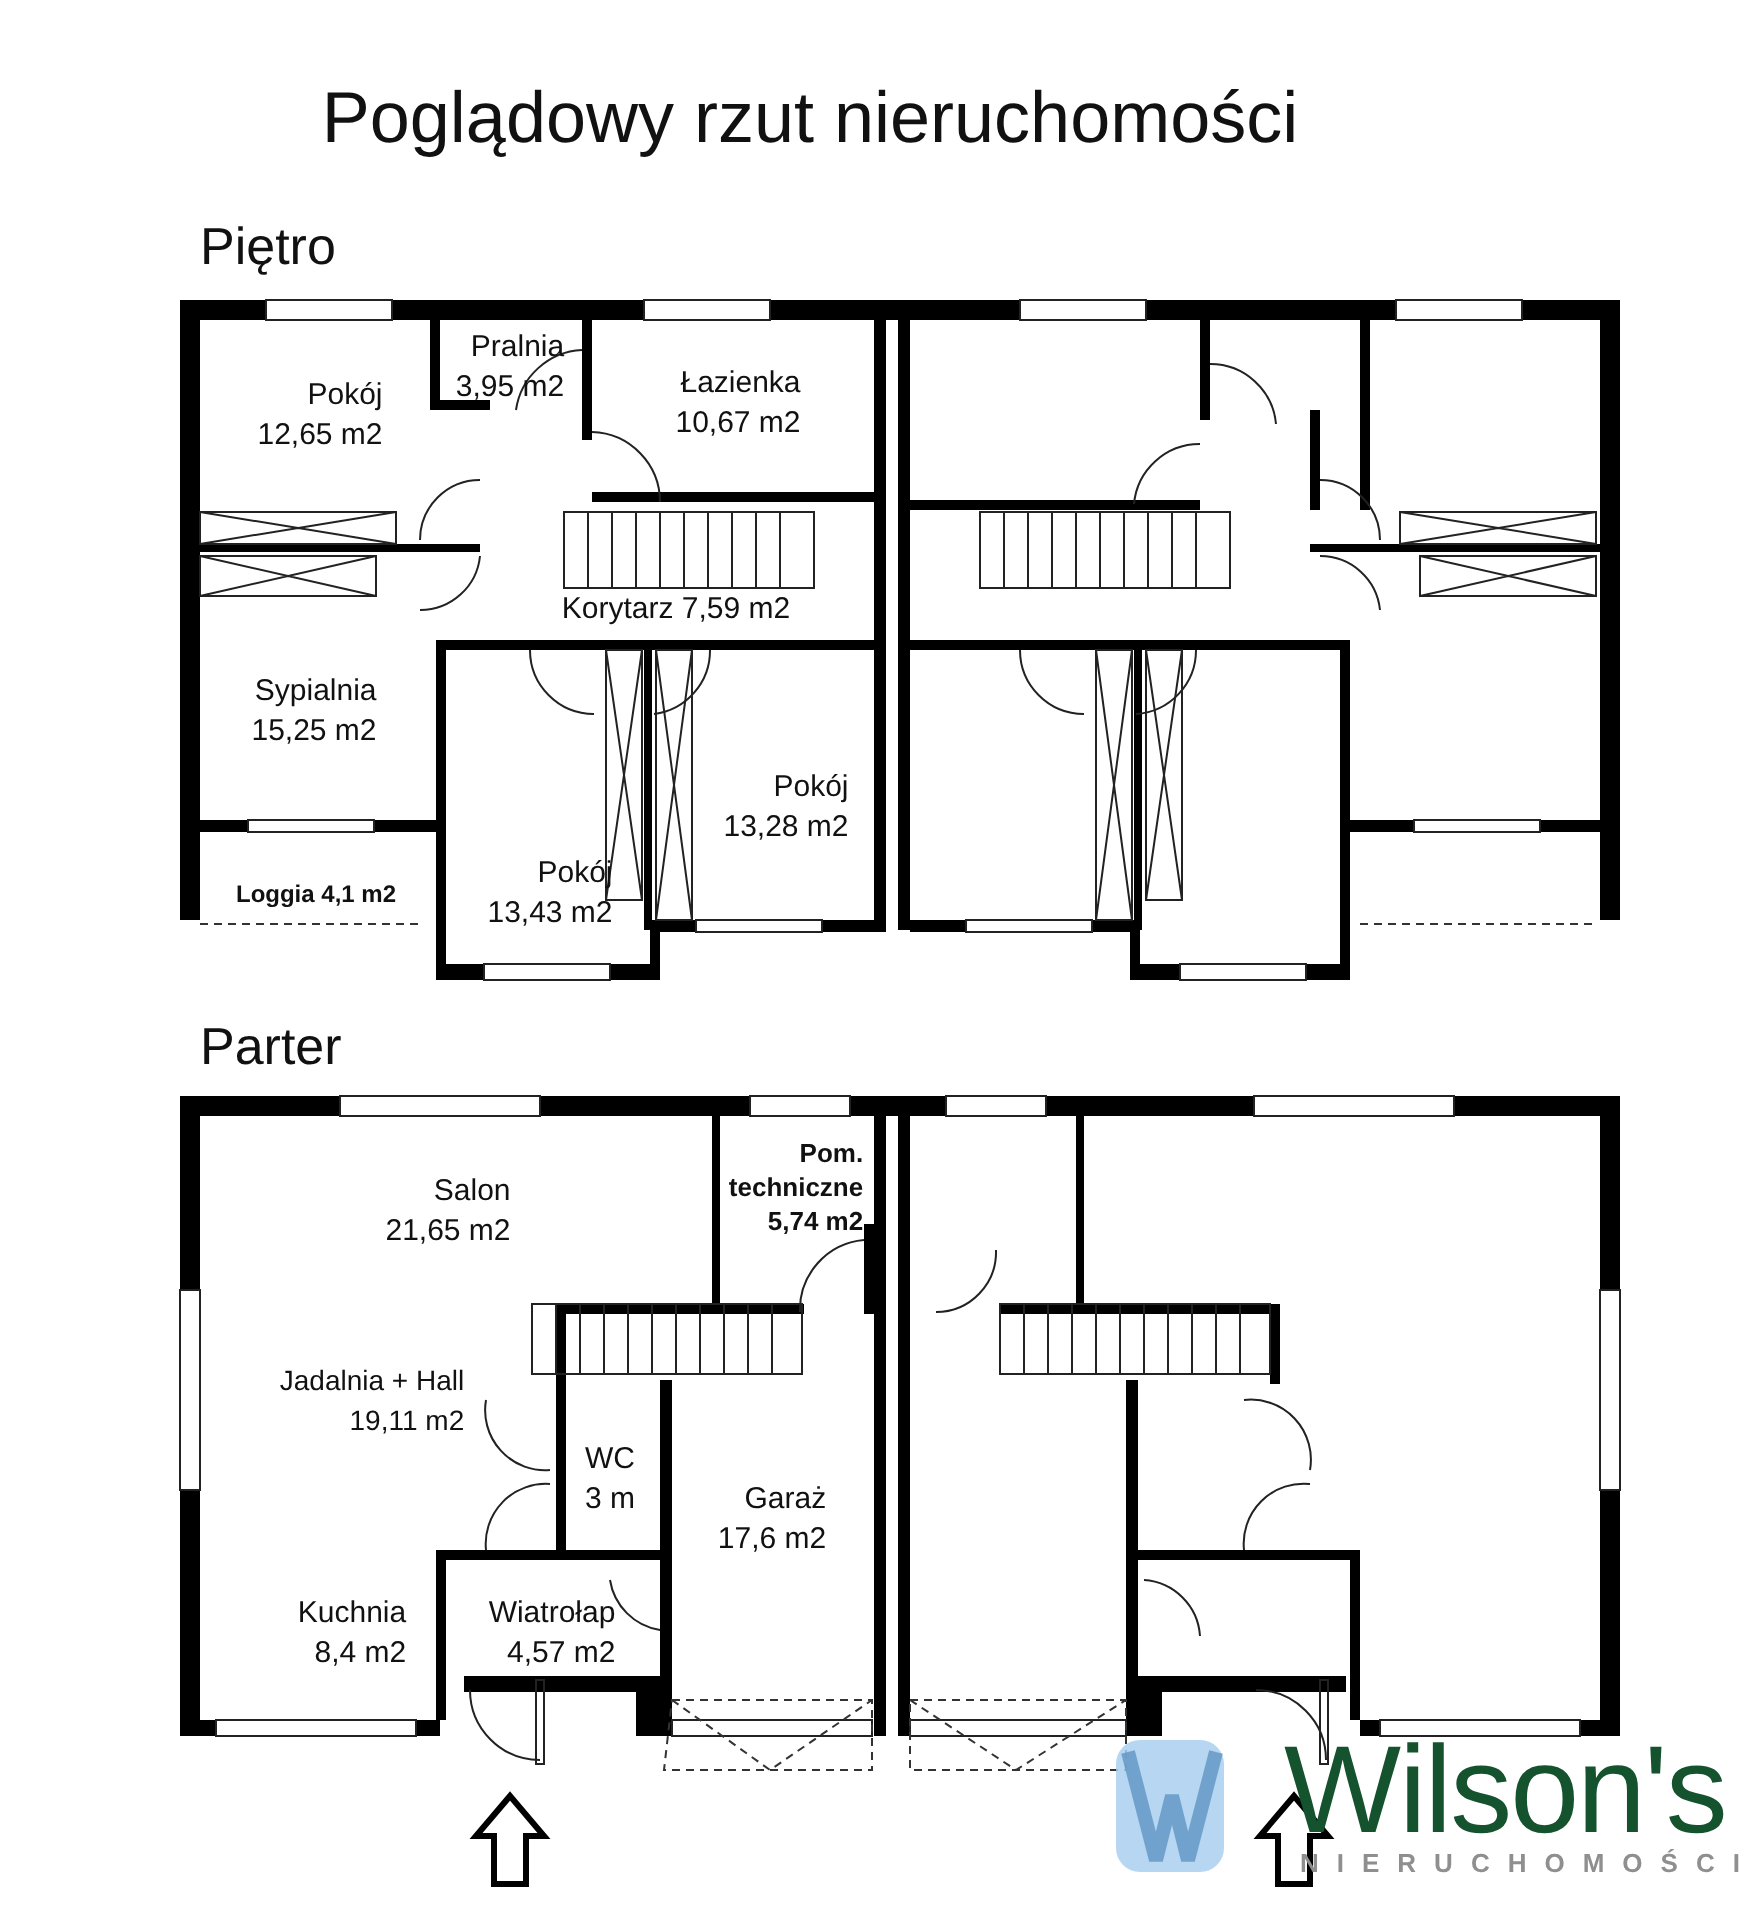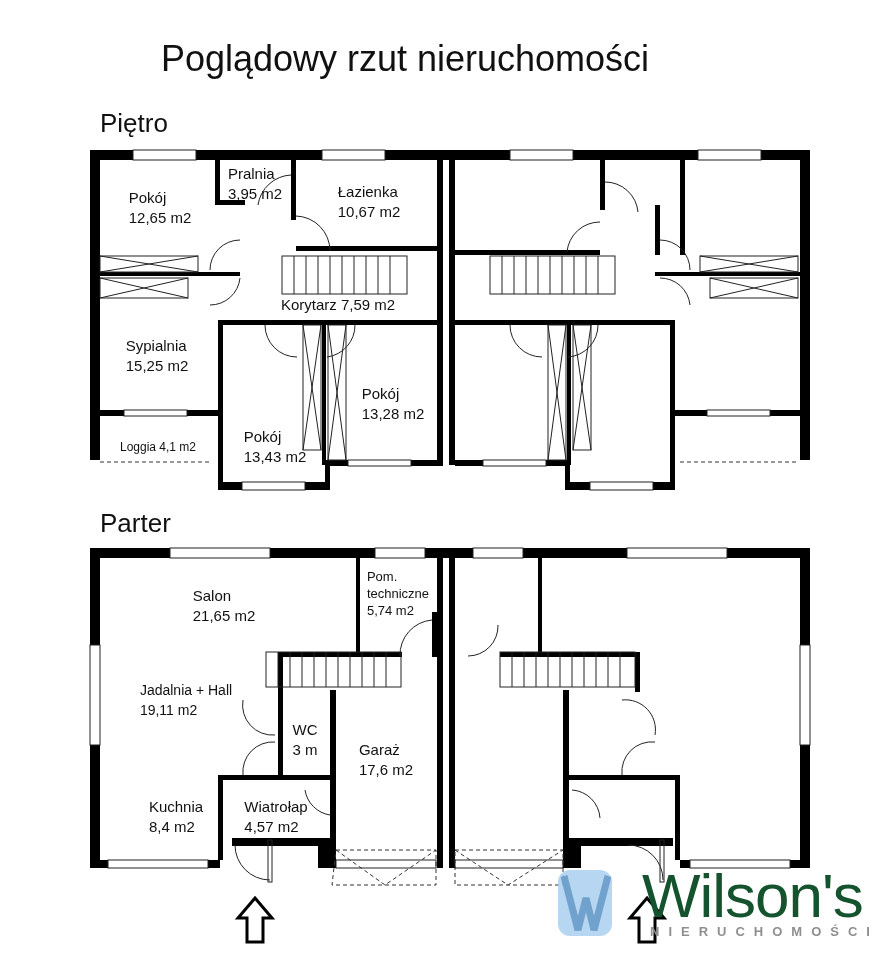--- a/index.html
+++ b/index.html
@@ -4,22 +4,22 @@
 <style>
   html,body{margin:0;padding:0;background:#fff;}
   body{width:881px;height:960px;position:relative;overflow:hidden;font-family:"Liberation Sans","DejaVu Sans",sans-serif;color:#111;}
   .title{position:absolute;left:0;width:810px;top:38px;text-align:center;font-size:36px;}
   .section{position:absolute;left:100px;font-size:26px;}
   svg{position:absolute;left:0;top:0;}
   .wall{fill:#000;}
   .win{fill:#fff;stroke:#222;stroke-width:1;}
   .thin{fill:none;stroke:#222;stroke-width:1;}
   .dash{fill:none;stroke:#333;stroke-width:1;stroke-dasharray:4 3;}
-  .lbl{position:absolute;text-align:left;font-size:15px;line-height:20px;white-space:nowrap;transform:translateX(-50%);}
-  .lbl.small{font-size:12px;}
+  .lbl{position:absolute;text-align:right;font-size:15px;line-height:20px;white-space:nowrap;transform:translateX(-50%);}
+  .lbl.small{font-size:12px;font-weight:bold;}
   .logo{position:absolute;left:556px;top:868px;width:310px;height:80px;}
   .logo-word{position:absolute;left:86px;top:-8px;font-size:62px;color:#14532d;letter-spacing:-1px;}
   .logo-sub{position:absolute;left:94px;top:56px;font-size:13px;letter-spacing:9px;color:#8f8f8f;font-weight:bold;}
 </style>
 </head>
 <body>
 
 <div class="title">Poglądowy rzut nieruchomości</div>
 <div class="section" style="top:108px">Piętro</div>
 <div class="section" style="top:508px">Parter</div>

